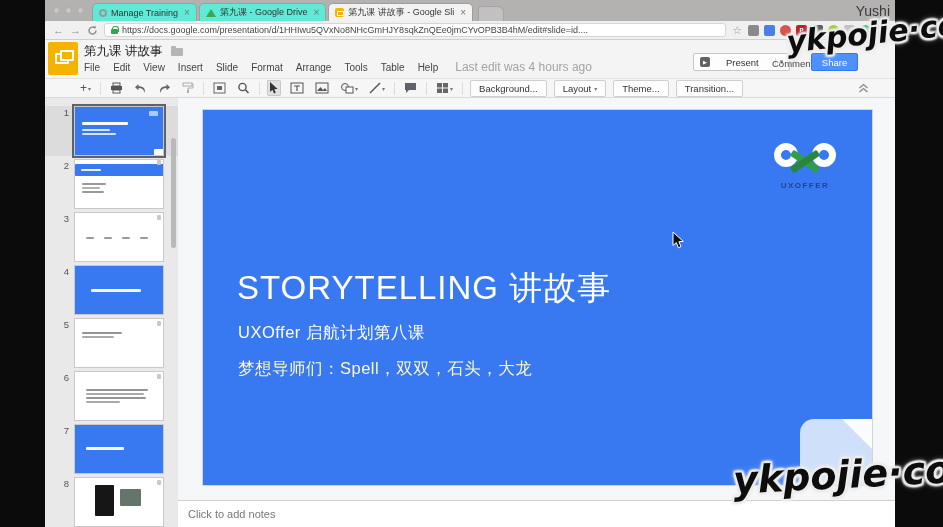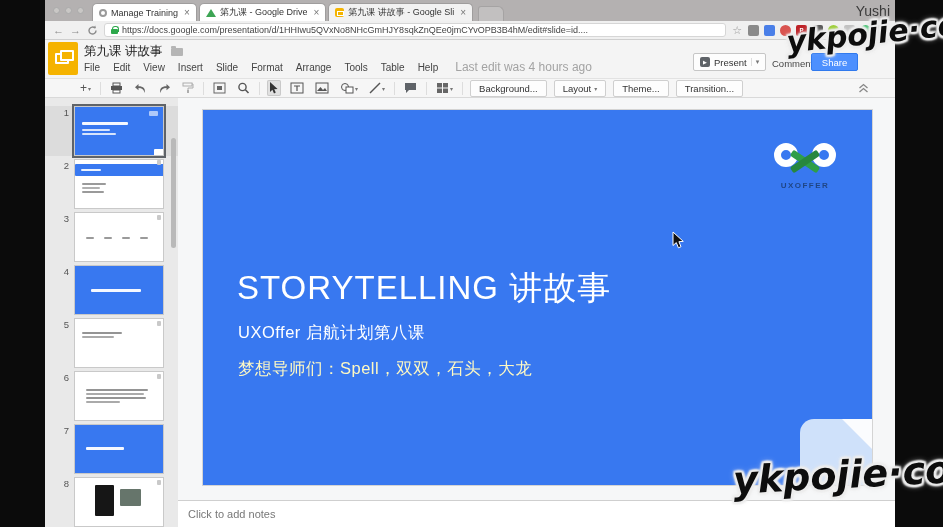--- a/index.html
+++ b/index.html
@@ -8,21 +8,21 @@
   .stage { position:relative; width:943px; height:527px; background:#0b0b0b; overflow:hidden; }
 
   
   .browser { position:absolute; left:45px; top:0; width:850px; height:527px; background:#ececec; }
 
   
   .tabstrip { position:relative; height:21px; background:#b4b1b1; display:flex; align-items:flex-end; padding-left:6px; }
   .win-dots { display:flex; gap:5px; align-items:center; height:21px; padding:0 8px 0 2px; }
   .win-dot { width:7px; height:7px; border-radius:50%; background:#c9c7c5; border:1px solid #aaa; }
   .tabs { display:flex; align-items:flex-end; height:21px; }
-  .tab { display:flex; align-items:center; gap:4px; height:18px; padding:0 6px; background:#ffffff; border:1px solid #9f9d9d; border-bottom:none; border-radius:5px 5px 0 0; margin-right:2px; max-width:150px; font-size:9px; color:#333; white-space:nowrap; overflow:hidden; }
+  .tab { display:flex; align-items:center; gap:4px; height:18px; padding:0 6px; background:#5eead4; border:1px solid #9f9d9d; border-bottom:none; border-radius:5px 5px 0 0; margin-right:2px; max-width:150px; font-size:9px; color:#333; white-space:nowrap; overflow:hidden; }
   .tab.active { background:#f2f2f2; }
   .tab-label { overflow:hidden; text-overflow:ellipsis; max-width:108px; }
   .tab-close { color:#777; font-size:10px; margin-left:2px; }
   .newtab-stub { width:26px; height:15px; background:#c2c0c0; border-radius:3px 6px 0 0; margin-left:3px; border:1px solid #a5a3a3; border-bottom:none; }
   .profile-name { position:absolute; right:5px; top:3px; font-size:14px; color:#3a3a3a; }
 
   
   .fav { display:inline-block; flex:none; }
   .flower-icon { width:8px; height:8px; border:2px solid #9a9a9a; border-radius:50%; }
   .drive-icon { width:0; height:0; border-left:5px solid transparent; border-right:5px solid transparent; border-bottom:8px solid #3da554; }
@@ -47,21 +47,21 @@
   .app-logo { position:absolute; left:3px; top:2px; width:30px; height:33px; background:#f5b300; border-radius:2px; }
   .app-logo::before { content:""; position:absolute; left:7px; top:11px; width:10px; height:7px; border:2px solid #fff; border-radius:1px; }
   .app-logo::after { content:""; position:absolute; left:12px; top:8px; width:10px; height:7px; border:2px solid #fff; border-radius:1px; background:#f5b300; }
   .title-row { position:absolute; left:39px; top:3px; display:flex; align-items:center; gap:9px; }
   .doc-title { font-size:12.5px; color:#222; }
   .folder-icon { width:12px; height:8px; background:#b5b5b5; border-radius:1px; position:relative; }
   .folder-icon::before { content:""; position:absolute; left:0; top:-2px; width:5px; height:2px; background:#b5b5b5; border-radius:1px 1px 0 0; }
   .menu-row { position:absolute; left:39px; top:20px; display:flex; align-items:center; gap:13px; }
   .menu-item { font-size:10px; color:#444; }
   .last-edit { font-size:12px; color:#a3a3a3; margin-left:4px; }
-  .present-btn { position:absolute; left:648px; top:13px; display:flex; align-items:center; gap:4px; height:18px; padding:0 6px; background:#fdfdfd; border:1px solid #c6c6c6; border-radius:2px; font-size:9.5px; color:#333; }
+  .present-btn { position:absolute; left:648px; top:13px; display:flex; align-items:center; gap:16px; height:18px; padding:0 6px; background:#fdfdfd; border:1px solid #c6c6c6; border-radius:2px; font-size:9.5px; color:#333; }
   .present-play { width:10px; height:10px; background:#5f6368; border-radius:2px; color:#fff; font-size:5px; display:flex; align-items:center; justify-content:center; }
   .present-caret { color:#777; font-size:7px; border-left:1px solid #ddd; padding-left:4px; }
   .comments-btn { position:absolute; left:727px; top:15px; font-size:9.5px; color:#444; height:16px; display:flex; align-items:center; }
   .share-btn { position:absolute; left:766px; top:13px; width:47px; height:18px; background:#4d90fe; border:1px solid #3079ed; border-radius:2px; color:#fff; font-size:9.5px; display:flex; align-items:center; justify-content:center; }
 
   
   .toolbar { height:20px; background:#f6f6f6; border-top:1px solid #e2e2e2; border-bottom:1px solid #d9d9d9; display:flex; align-items:center; gap:7px; padding-left:33px; }
   .tbtn { display:flex; align-items:center; gap:1px; height:16px; padding:0 2px; border-radius:2px; color:#555; }
   .tbtn.active { background:#e0e0e0; box-shadow:inset 0 0 0 1px #c9c9c9; }
   .tbtn.disabled { opacity:.45; }

